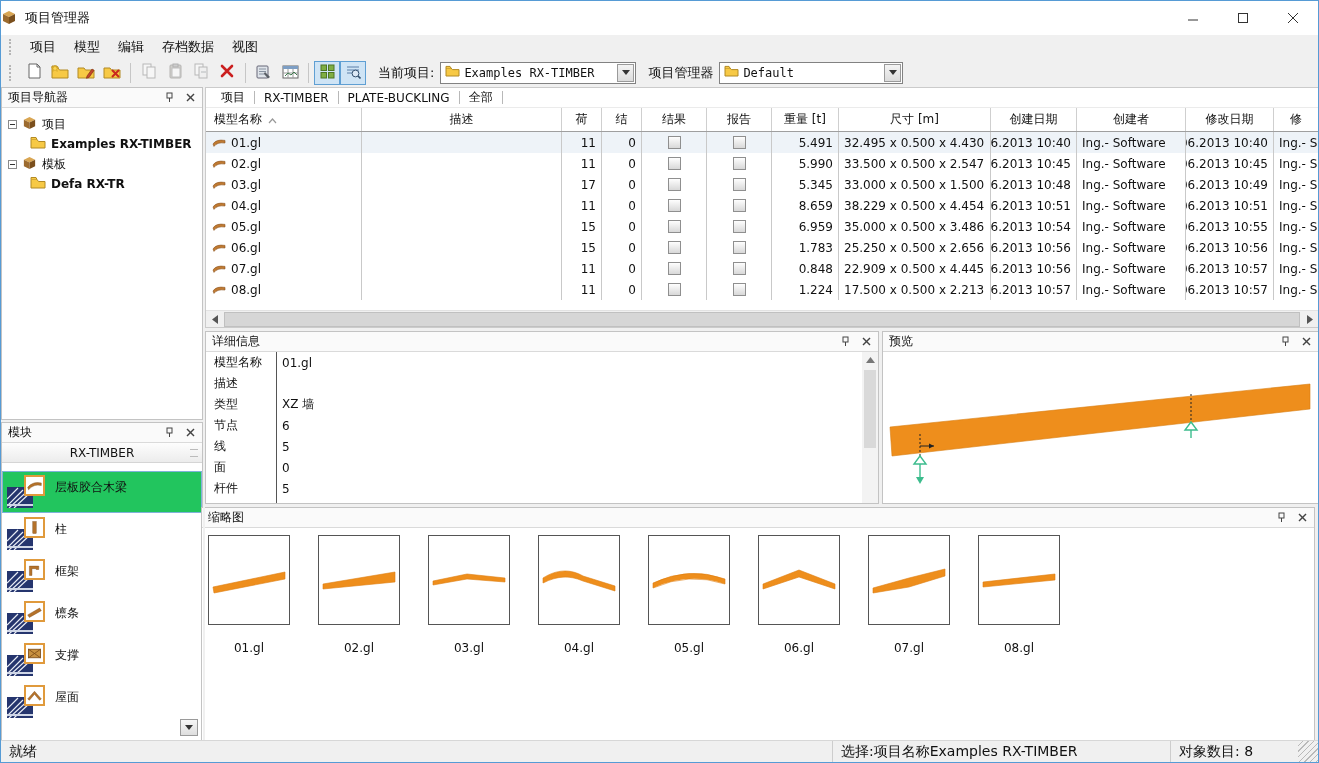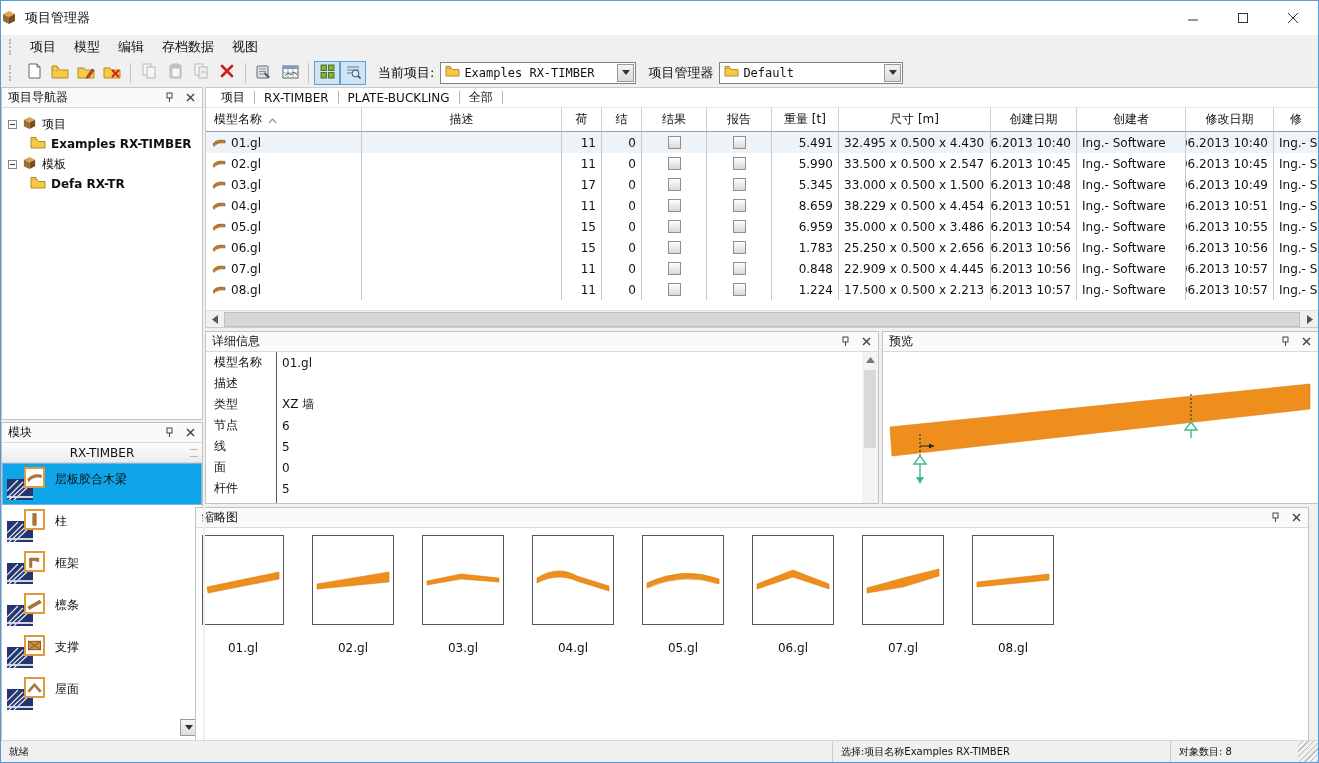--- a/index.html
+++ b/index.html
@@ -53,21 +53,21 @@
 
   
   #modules{left:0;top:421px;width:202px;height:319px;}
   .mod-group{height:20px;background:linear-gradient(#fdfdfd,#ececec);border-bottom:1px solid #d5d5d5;
     display:flex;align-items:center;justify-content:center;font-size:12px;position:relative;}
   .mod-group .handle{position:absolute;right:4px;top:6px;width:8px;height:8px;
     border-top:1px solid #bbb;border-bottom:1px solid #bbb;}
   .mod-list{position:relative;}
   .mod-item{display:flex;align-items:flex-start;gap:8px;padding:3px 4px;height:42px;
     border:1px solid transparent;}
-  .mod-item.selected{background:#0ea5e9;border-color:#7fb2d9;}
+  .mod-item.selected{background:#22c55e;border-color:#7fb2d9;margin-top:8px;}
   .mod-item .mlabel{margin-top:4px;font-size:12px;}
   .mod-icon{position:relative;width:40px;height:36px;flex:0 0 auto;}
   .mod-icon .photo{position:absolute;left:0;bottom:0;}
   .mod-icon .badge{position:absolute;right:2px;top:0;width:21px;height:21px;background:#fff;
     border:2px solid #e09a3c;display:flex;align-items:center;justify-content:center;}
   .mod-scroll-btn{position:absolute;right:4px;bottom:4px;width:18px;height:17px;
     background:linear-gradient(#f6f6f6,#dedede);border:1px solid #9a9a9a;
     display:flex;align-items:center;justify-content:center;}
 
   
@@ -104,29 +104,29 @@
   .dsep{position:absolute;left:70px;top:0;bottom:0;width:1px;background:#555;}
   .vscroll{position:absolute;right:0;top:0;bottom:0;width:16px;background:#f3f3f3;}
   .vs-btn{width:16px;height:16px;display:flex;align-items:center;justify-content:center;}
   .vs-thumb{position:absolute;left:2px;right:2px;top:18px;height:78px;background:#d9d9d9;}
 
   
   #previewPanel{left:881px;top:330px;width:437px;height:173px;}
   .pbody{position:relative;height:152px;background:#fff;}
 
   
-  #thumbsPanel{left:194px;top:506px;width:1114px;height:234px;}
+  #thumbsPanel{left:200px;top:506px;width:1114px;height:234px;}
   .thumb-row{display:flex;padding:7px 0 0 6px;}
   .thumb{width:82px;margin-right:28px;display:flex;flex-direction:column;align-items:center;}
   .thumb-card{width:82px;height:90px;border:1px solid #555;background:#fff;}
   .thumb-label{margin-top:16px;font-size:12px;}
 
   
   .statusbar{position:absolute;left:0;right:0;bottom:0;height:22px;background:#f0f0f0;
-    border-top:1px solid #d7d7d7;display:flex;align-items:stretch;font-size:10px;}
+    border-top:1px solid #d7d7d7;display:flex;align-items:stretch;font-size:14px;}
   .sb-ready{flex:1;display:flex;align-items:center;padding-left:8px;}
   .sb-box{border-left:1px solid #cdcdcd;display:flex;align-items:center;padding:0 8px;white-space:nowrap;overflow:hidden;}
   .sb-sel{width:338px;}
   .sb-obj{width:128px;}
   .sb-grip{width:20px;background:
     repeating-linear-gradient(135deg,transparent 0 3px,#b9b9b9 3px 4px);}
   .splitter{position:absolute;background:#f0f0f0;}
 </style>
 </head>
 <body>

